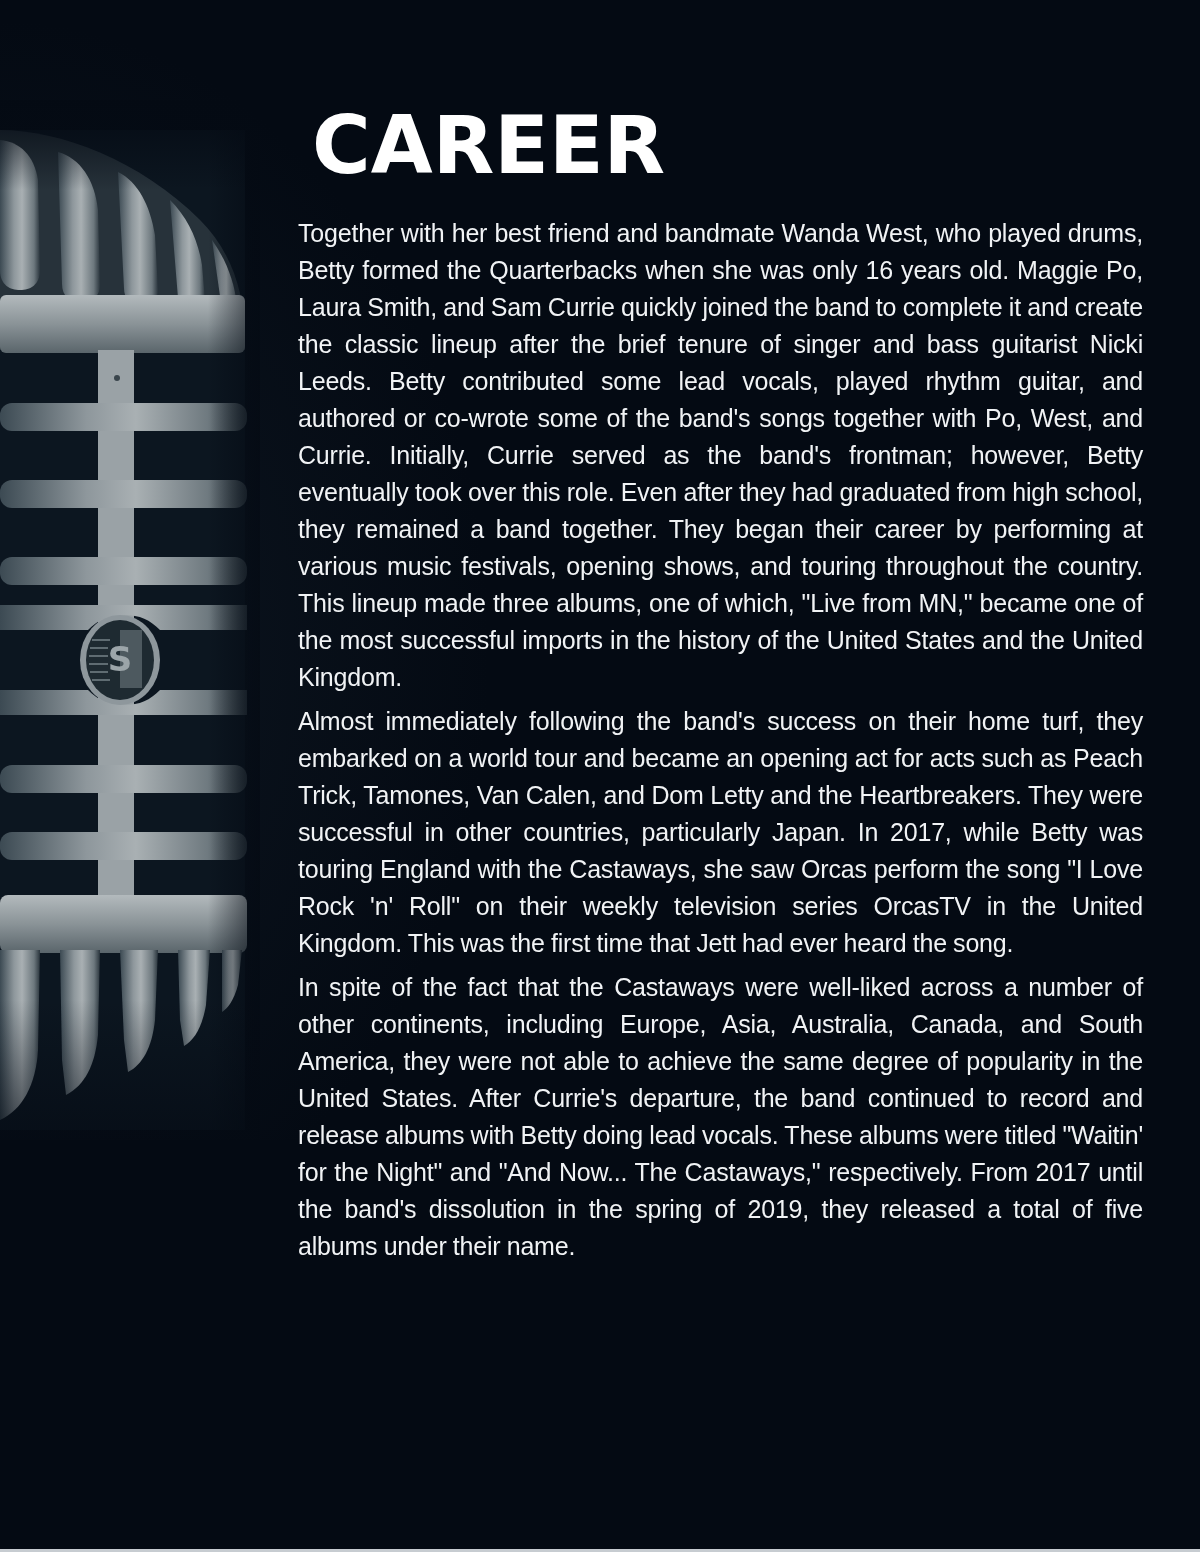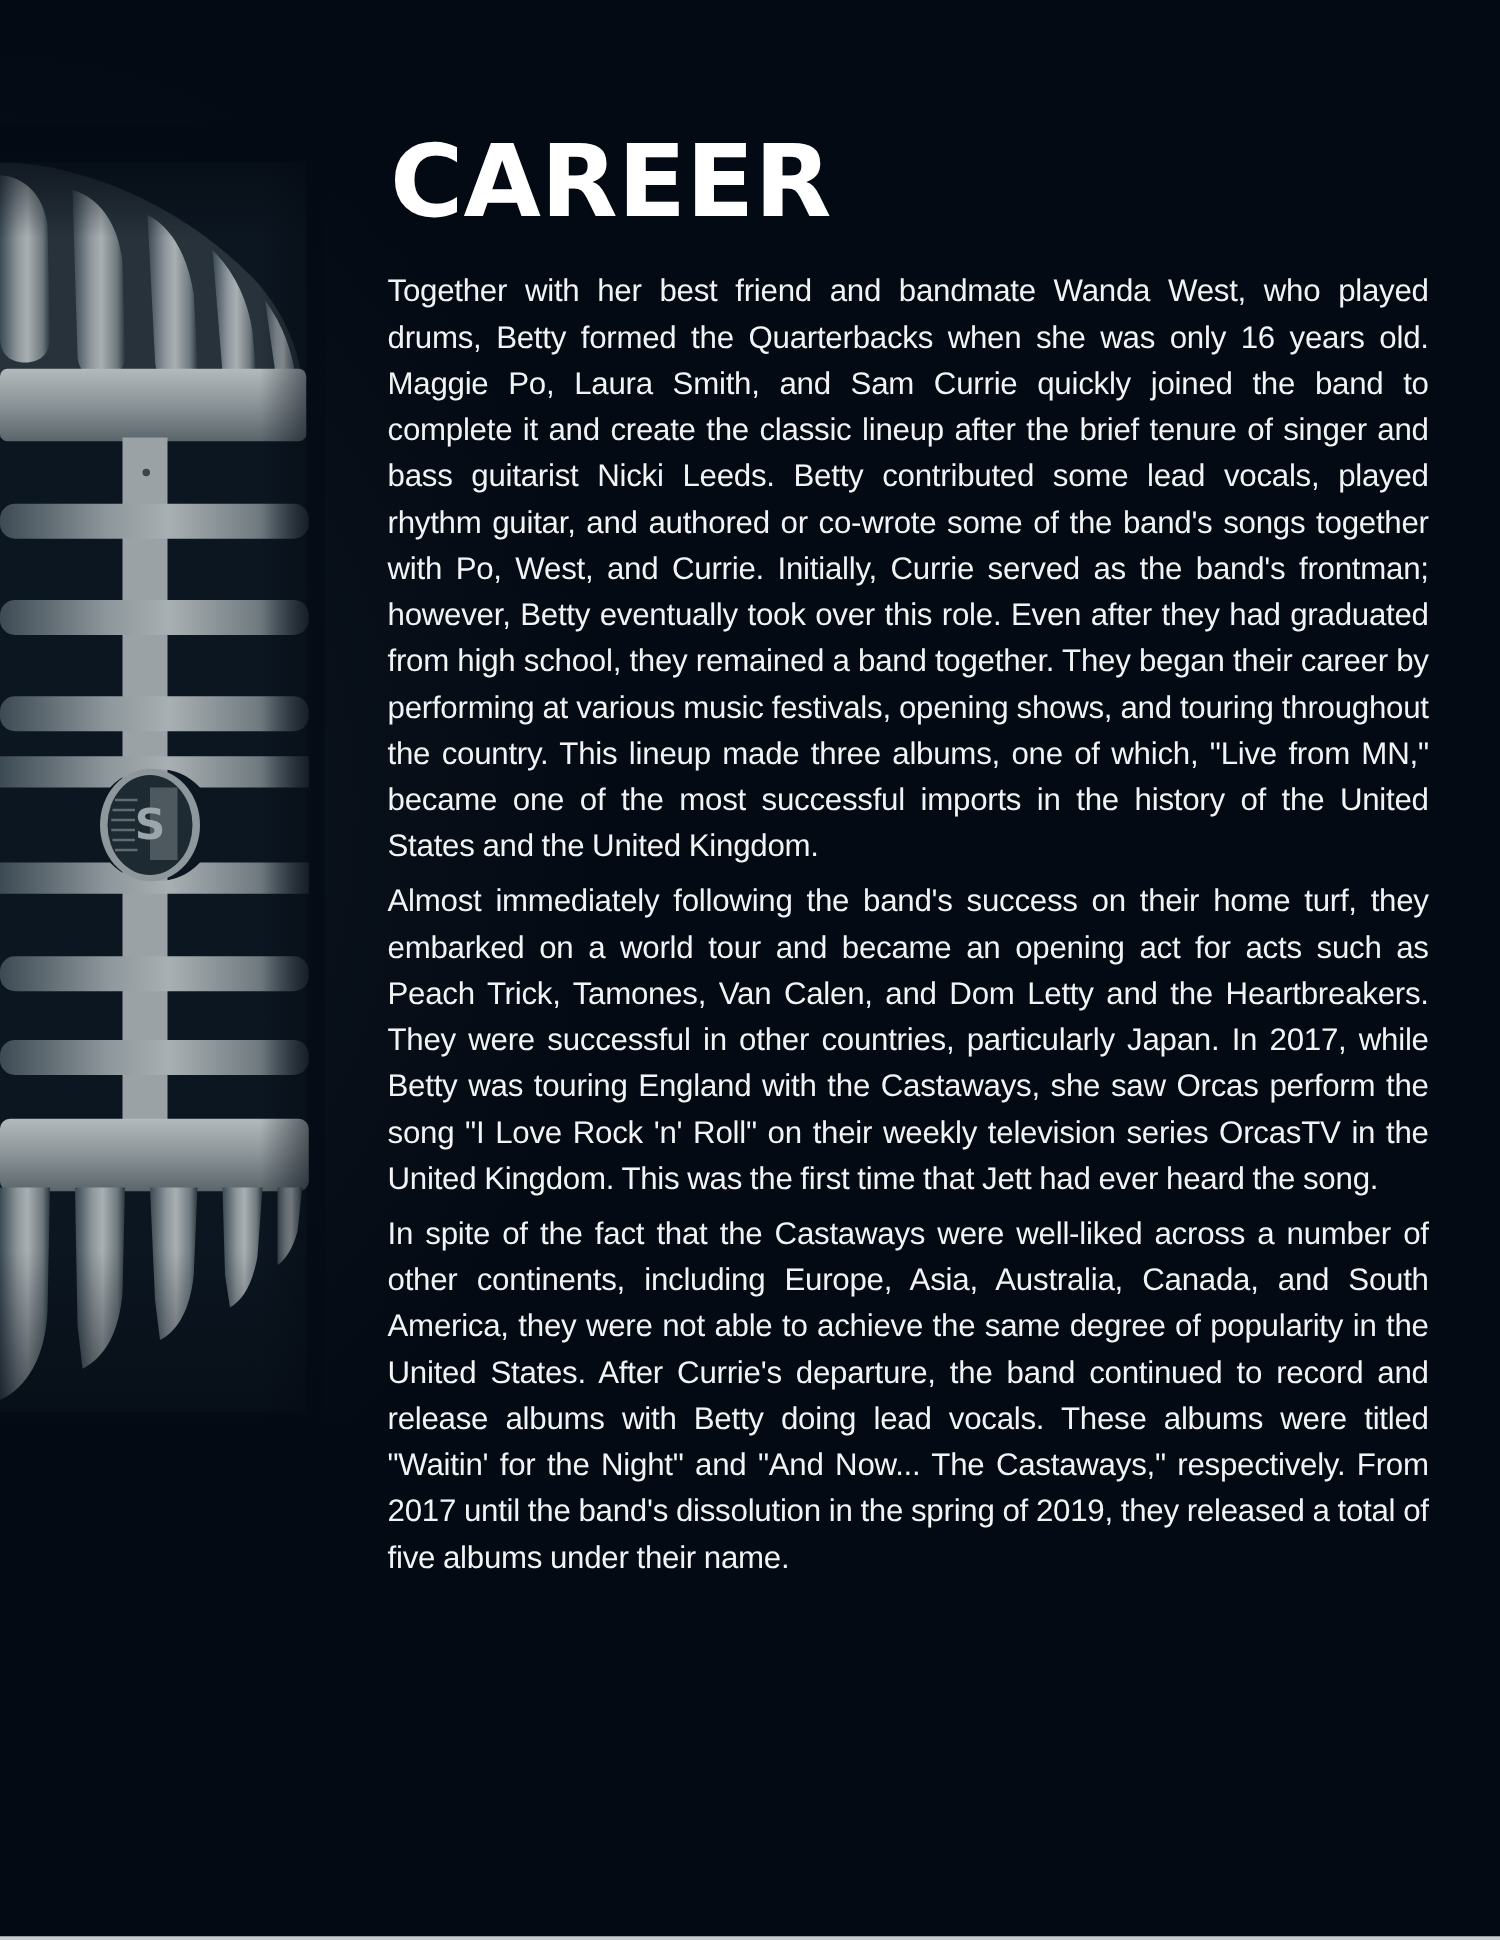--- a/index.html
+++ b/index.html
@@ -50,21 +50,21 @@
       width: 845px;
       color: #f1f3f5;
       font-family: "Liberation Sans", "DejaVu Sans", sans-serif;
       font-size: 25px;
       line-height: 37px;
       text-align: justify;
       letter-spacing: -0.2px;
       word-spacing: -0.5px;
     }
     .body-text p {
-      margin: 0 0 7px 12px;
+      margin: 0 0 7px 0;
     }
     .bottom-rule {
       position: absolute;
       left: 0;
       top: 1549px;
       width: 1200px;
       height: 3px;
       background: #c7ccd1;
     }
   </style>

